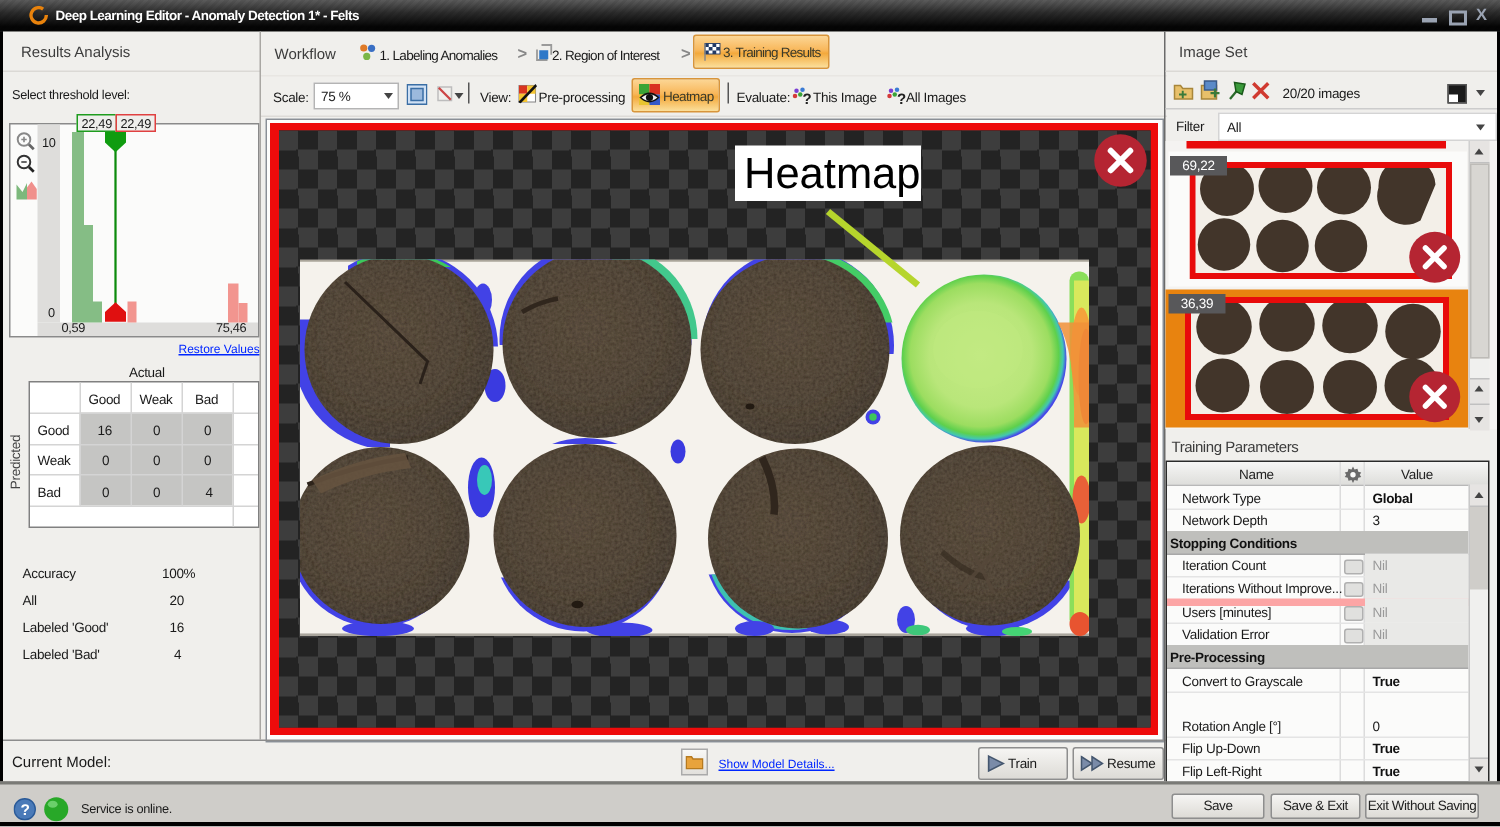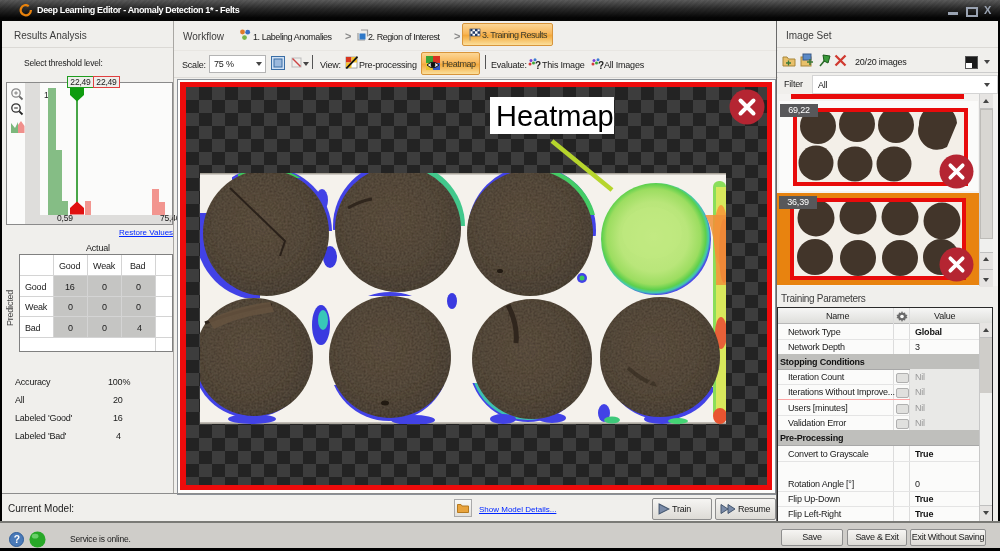--- a/index.html
+++ b/index.html
@@ -3,21 +3,21 @@
 <meta charset="utf-8">
 <style>
 html,body{margin:0;padding:0;}
 #root{position:relative;width:1000px;height:551px;background:#000;font-family:"Liberation Sans",sans-serif;overflow:hidden;}
 .abs{position:absolute;white-space:nowrap;}
 #titlebar{left:0;top:0;width:1000px;height:21px;background:repeating-linear-gradient(135deg,#3c3c3c 0 2px,#353535 2px 4px);}
 #titlebar .shade{position:absolute;left:0;top:0;width:1000px;height:21px;background:linear-gradient(rgba(255,255,255,0.16),rgba(30,30,30,0.55) 40%,rgba(0,0,0,0.92) 85%);}
 #title{left:37px;top:5px;color:#fff;font-size:9px;font-weight:bold;letter-spacing:-0.35px;}
 #app{left:2px;top:21px;width:996px;height:500px;background:#f0efec;}
 .hdr{font-size:10px;color:#3c3c3c;}
-.t85{font-size:8.5px;color:#1a1a1a;letter-spacing:-0.2px;margin-left:16px;}
+.t85{font-size:8.5px;color:#1a1a1a;letter-spacing:-0.2px;}
 .t9{font-size:9px;color:#1a1a1a;letter-spacing:-0.2px;}
 .t10{font-size:10px;color:#1a1a1a;}
 .link{color:#0026ff;text-decoration:underline;font-size:8px;}
 .btn{background:linear-gradient(#f6f5f3,#dddbd6);border:1px solid #8e8e8e;border-radius:2px;text-align:center;font-size:9px;letter-spacing:-0.3px;color:#222;}
 #chartbox{left:4px;top:61px;width:165px;height:141px;background:#fbfbfa;border:1px solid #8a8a8a;}
 #vp{left:175px;top:58px;width:597px;height:414px;border:1px solid #8a8f96;background:#fdfdfc;}
 #redframe{left:2px;top:2px;width:592px;height:408px;background:#ee0b0b;}
 #checker{left:6px;top:5px;width:581px;height:398px;background-color:#232323;background-image:conic-gradient(#232323 0 25%, #3d3d3d 0 50%, #232323 0 75%, #3d3d3d 0);background-size:26px 26px;}
 .orangebtn{background:linear-gradient(#fcd695 0%,#f8b75a 45%,#f3a93c 55%,#fbdf9b 100%);border:1px solid #d8953b;border-radius:2px;}
 .arrdn{width:0;height:0;border:3px solid transparent;border-top:4px solid #444;border-bottom:none;}
@@ -488,21 +488,21 @@
         </div>
       <div class="abs" style="left:0;top:46px;width:201px;height:15px;background:#bfbfbc;border-bottom:1px solid #a8a8a8">
           <span class="abs t9" style="left:2px;top:3px;color:#111;font-weight:bold">Stopping Conditions</span>
         </div>
       <div class="abs" style="left:0;top:61px;width:201px;height:15px;border-bottom:1px solid #e4e4e4">
           <span class="abs" style="left:132px;top:0;width:69px;height:15px;background:#e9e9e7"></span>
           <span class="abs t9" style="left:10px;top:3px">Iteration Count</span>
           <span class="abs" style="left:118px;top:4px;width:11px;height:8px;background:#e0e0de;border:1px solid #b0b0b0;border-radius:2px"></span>
           <span class="abs t9" style="left:137px;top:3px;color:#999">Nil</span>
         </div>
-      <div class="abs" style="left:0;top:76px;width:201px;height:15px;border-bottom:1px solid #fca5a5">
+      <div class="abs" style="left:0;top:76px;width:201px;height:15px;border-bottom:5px solid #fca5a5">
           <span class="abs" style="left:132px;top:0;width:69px;height:15px;background:#e9e9e7"></span>
           <span class="abs t9" style="left:10px;top:3px">Iterations Without Improve...</span>
           <span class="abs" style="left:118px;top:4px;width:11px;height:8px;background:#e0e0de;border:1px solid #b0b0b0;border-radius:2px"></span>
           <span class="abs t9" style="left:137px;top:3px;color:#999">Nil</span>
         </div>
       <div class="abs" style="left:0;top:91px;width:201px;height:16px;border-bottom:1px solid #e4e4e4">
           <span class="abs" style="left:132px;top:0;width:69px;height:16px;background:#e9e9e7"></span>
           <span class="abs t9" style="left:10px;top:4px">Users [minutes]</span>
           <span class="abs" style="left:118px;top:5px;width:11px;height:8px;background:#e0e0de;border:1px solid #b0b0b0;border-radius:2px"></span>
           <span class="abs t9" style="left:137px;top:4px;color:#999">Nil</span>

